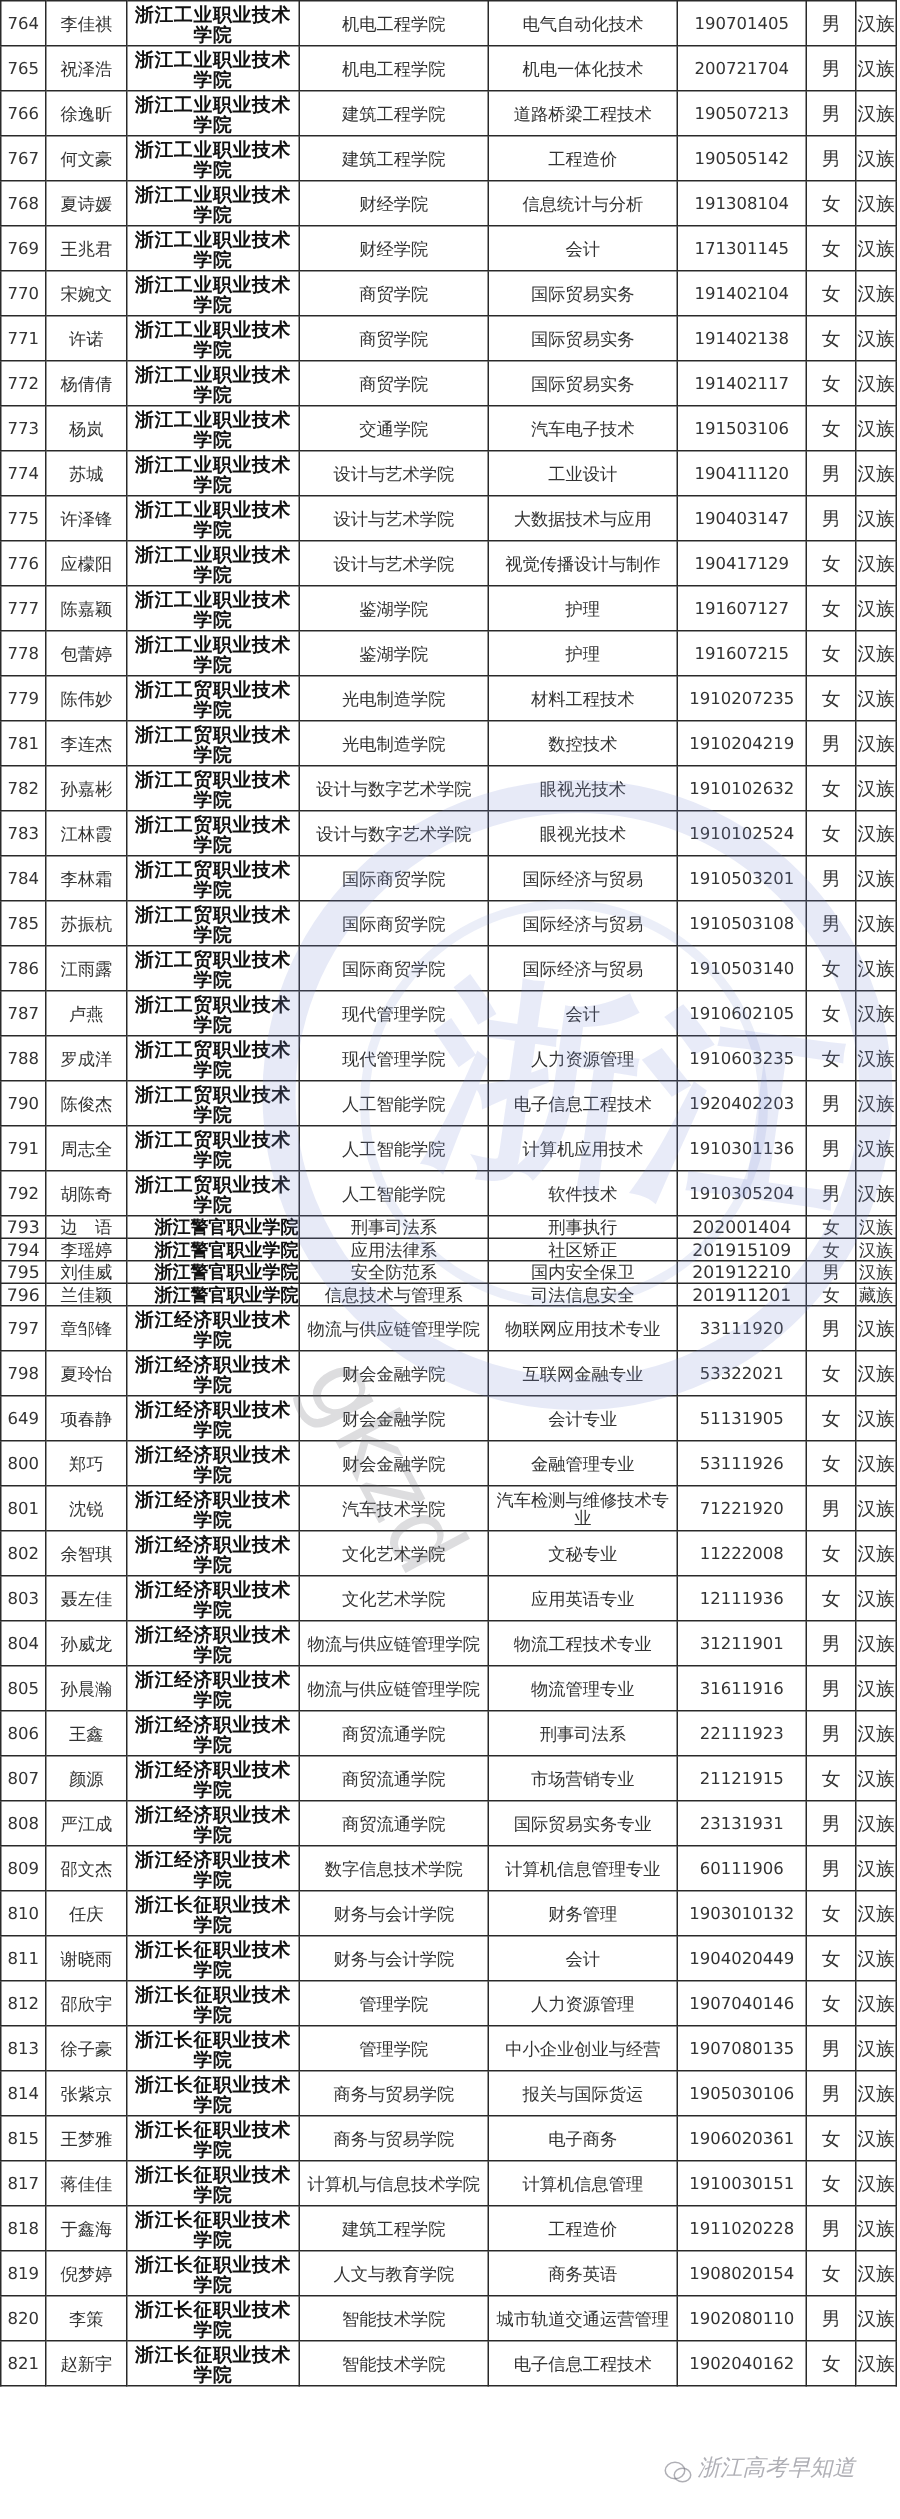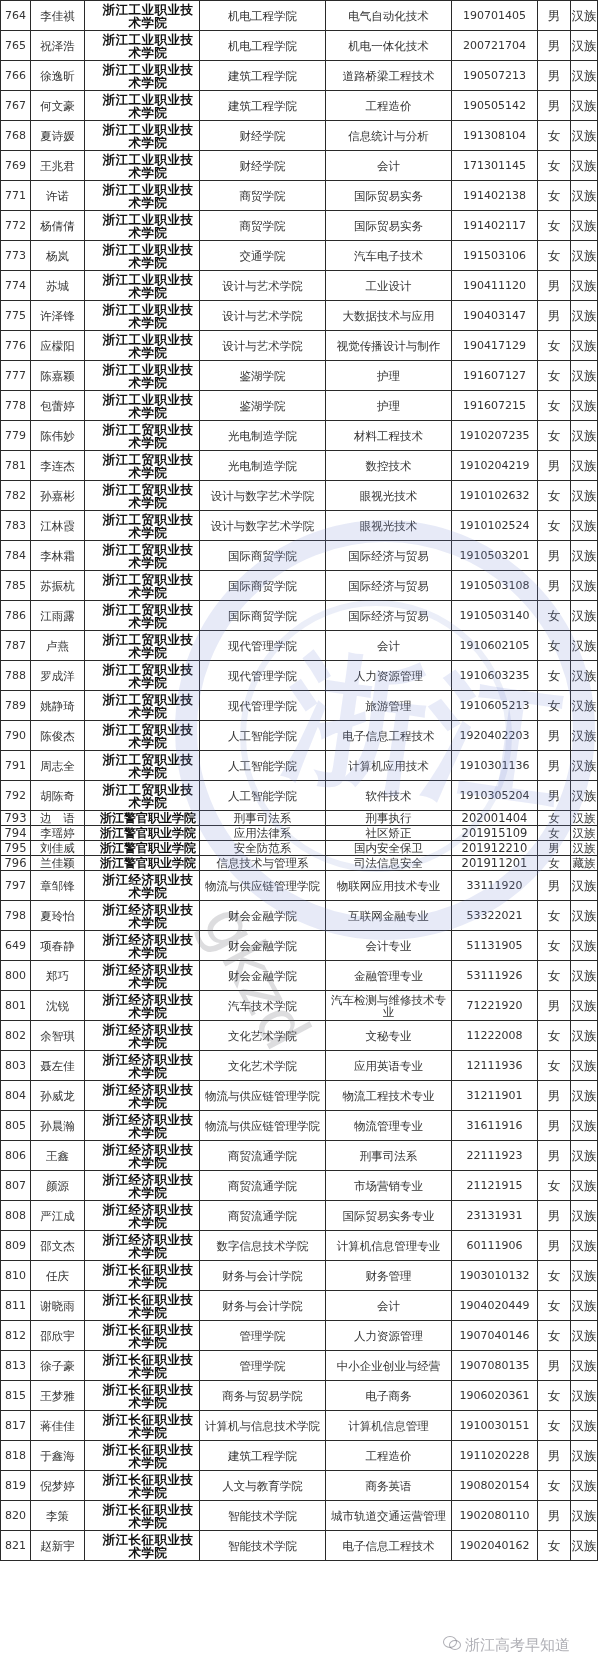--- a/index.html
+++ b/index.html
@@ -2,37 +2,37 @@
 <html><head>
 <meta charset="utf-8">
 <style>
   html, body { margin: 0; padding: 0; background: #ffffff; }
   body { width: 600px; height: 1679px; overflow: hidden; position: relative; font-family: "DejaVu Sans", "Liberation Sans", sans-serif; color: #222; }
   table { border-collapse: collapse; width: 597px; table-layout: fixed; position: relative; z-index: 1; }
   td { border: 1px solid #2a2a2a; text-align: center; vertical-align: middle; padding: 0; font-size: 11.5px; line-height: 12px; overflow: hidden; color: #333; }
   tr.std td { height: 29px; }
   tr.compact td { height: 14px; font-size: 11.5px; line-height: 13px; }
   td.num { font-size: 11px; color: #333; margin-top: 36px; }
-  td.school { font-weight: bold; color: #111; font-size: 12.5px; line-height: 13px; letter-spacing: 0.5px; padding-left: 12px; }
-  tr.compact td.school { font-size: 12px; letter-spacing: 0; }
+  td.school { font-weight: bold; color: #111; font-size: 12.5px; line-height: 13px; letter-spacing: 0.5px; }
+  tr.compact td.school { font-size: 12px; letter-spacing: 0; text-align: right; }
   td.id { font-size: 11px; color: #333; }
   td.gender, td.eth { font-size: 12.5px; }
   col.c-num { width: 30px; }
   col.c-name { width: 54px; }
   col.c-school { width: 115px; }
   col.c-college { width: 126px; }
   col.c-major { width: 126px; }
   col.c-id { width: 86px; }
   col.c-gender { width: 33px; }
   col.c-eth { width: 27px; }
   .watermark-seal { position: absolute; left: 175px; top: 520px; width: 420px; height: 420px; border-radius: 50%; border: 22px solid rgba(120,140,210,0.18); z-index: 2; pointer-events: none; box-sizing: border-box; }
   .watermark-seal-inner { position: absolute; left: 240px; top: 600px; width: 260px; height: 260px; border-radius: 50%; border: 6px solid rgba(120,140,210,0.15); z-index: 2; pointer-events: none; }
   .watermark-text { position: absolute; left: 285px; top: 640px; font-size: 140px; font-weight: bold; color: rgba(110,130,210,0.16); z-index: 2; pointer-events: none; transform: rotate(8deg); font-family: "DejaVu Sans", sans-serif; }
   .watermark-gkzd { position: absolute; left: 180px; top: 940px; font-size: 64px; color: rgba(100,100,110,0.22); z-index: 2; pointer-events: none; transform: rotate(62deg); font-family: "DejaVu Sans", sans-serif; }
-  .footer-wm { position: absolute; right: 30px; bottom: 24px; font-size: 15px; color: rgba(110,110,120,0.55); z-index: 3; display: flex; align-items: flex-start; gap: 4px; font-family: "DejaVu Sans", sans-serif; }
+  .footer-wm { position: absolute; right: 30px; bottom: 24px; font-size: 15px; color: rgba(110,110,120,0.55); z-index: 3; display: flex; align-items: flex-end; gap: 4px; font-family: "DejaVu Sans", sans-serif; font-style: italic; }
   .footer-wm .wechat-icon { display: inline-block; width: 18px; height: 14px; position: relative; }
   .footer-wm .wechat-icon::before { content: ""; position: absolute; left: 0; top: 0; width: 12px; height: 10px; border: 1.5px solid rgba(110,110,120,0.55); border-radius: 50%; }
   .footer-wm .wechat-icon::after { content: ""; position: absolute; left: 6px; top: 4px; width: 10px; height: 8px; border: 1.5px solid rgba(110,110,120,0.55); border-radius: 50%; }
 </style>
 </head>
 <body>
 
 <table>
   <colgroup>
     <col class="c-num">
@@ -99,20 +99,30 @@
         <td class="num">769</td>
         <td class="name">王兆君</td>
         <td class="school">浙江工业职业技术学院</td>
         <td class="college">财经学院</td>
         <td class="major">会计</td>
         <td class="id">171301145</td>
         <td class="gender">女</td>
         <td class="eth">汉族</td>
       </tr>
       <tr class="std">
+        <td class="num">770</td>
+        <td class="name">宋婉文</td>
+        <td class="school">浙江工业职业技术学院</td>
+        <td class="college">商贸学院</td>
+        <td class="major">国际贸易实务</td>
+        <td class="id">191402104</td>
+        <td class="gender">女</td>
+        <td class="eth">汉族</td>
+      </tr>
+      <tr class="std">
         <td class="num">771</td>
         <td class="name">许诺</td>
         <td class="school">浙江工业职业技术学院</td>
         <td class="college">商贸学院</td>
         <td class="major">国际贸易实务</td>
         <td class="id">191402138</td>
         <td class="gender">女</td>
         <td class="eth">汉族</td>
       </tr>
       <tr class="std">
@@ -265,30 +275,20 @@
         <td class="gender">女</td>
         <td class="eth">汉族</td>
       </tr>
       <tr class="std">
         <td class="num">788</td>
         <td class="name">罗成洋</td>
         <td class="school">浙江工贸职业技术学院</td>
         <td class="college">现代管理学院</td>
         <td class="major">人力资源管理</td>
         <td class="id">1910603235</td>
-        <td class="gender">女</td>
-        <td class="eth">汉族</td>
-      </tr>
-      <tr class="std">
-        <td class="num">789</td>
-        <td class="name">姚静琦</td>
-        <td class="school">浙江工贸职业技术学院</td>
-        <td class="college">现代管理学院</td>
-        <td class="major">旅游管理</td>
-        <td class="id">1910605213</td>
         <td class="gender">女</td>
         <td class="eth">汉族</td>
       </tr>
       <tr class="std">
         <td class="num">790</td>
         <td class="name">陈俊杰</td>
         <td class="school">浙江工贸职业技术学院</td>
         <td class="college">人工智能学院</td>
         <td class="major">电子信息工程技术</td>
         <td class="id">1920402203</td>
@@ -515,20 +515,30 @@
         <td class="gender">女</td>
         <td class="eth">汉族</td>
       </tr>
       <tr class="std">
         <td class="num">813</td>
         <td class="name">徐子豪</td>
         <td class="school">浙江长征职业技术学院</td>
         <td class="college">管理学院</td>
         <td class="major">中小企业创业与经营</td>
         <td class="id">1907080135</td>
+        <td class="gender">男</td>
+        <td class="eth">汉族</td>
+      </tr>
+      <tr class="std">
+        <td class="num">814</td>
+        <td class="name">张紫京</td>
+        <td class="school">浙江长征职业技术学院</td>
+        <td class="college">商务与贸易学院</td>
+        <td class="major">报关与国际货运</td>
+        <td class="id">1905030106</td>
         <td class="gender">男</td>
         <td class="eth">汉族</td>
       </tr>
       <tr class="std">
         <td class="num">815</td>
         <td class="name">王梦雅</td>
         <td class="school">浙江长征职业技术学院</td>
         <td class="college">商务与贸易学院</td>
         <td class="major">电子商务</td>
         <td class="id">1906020361</td>

